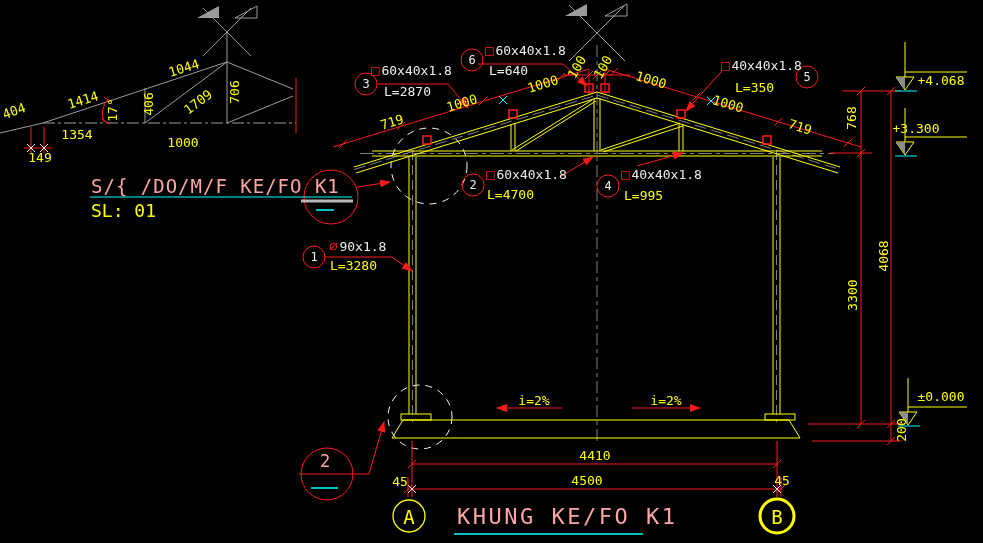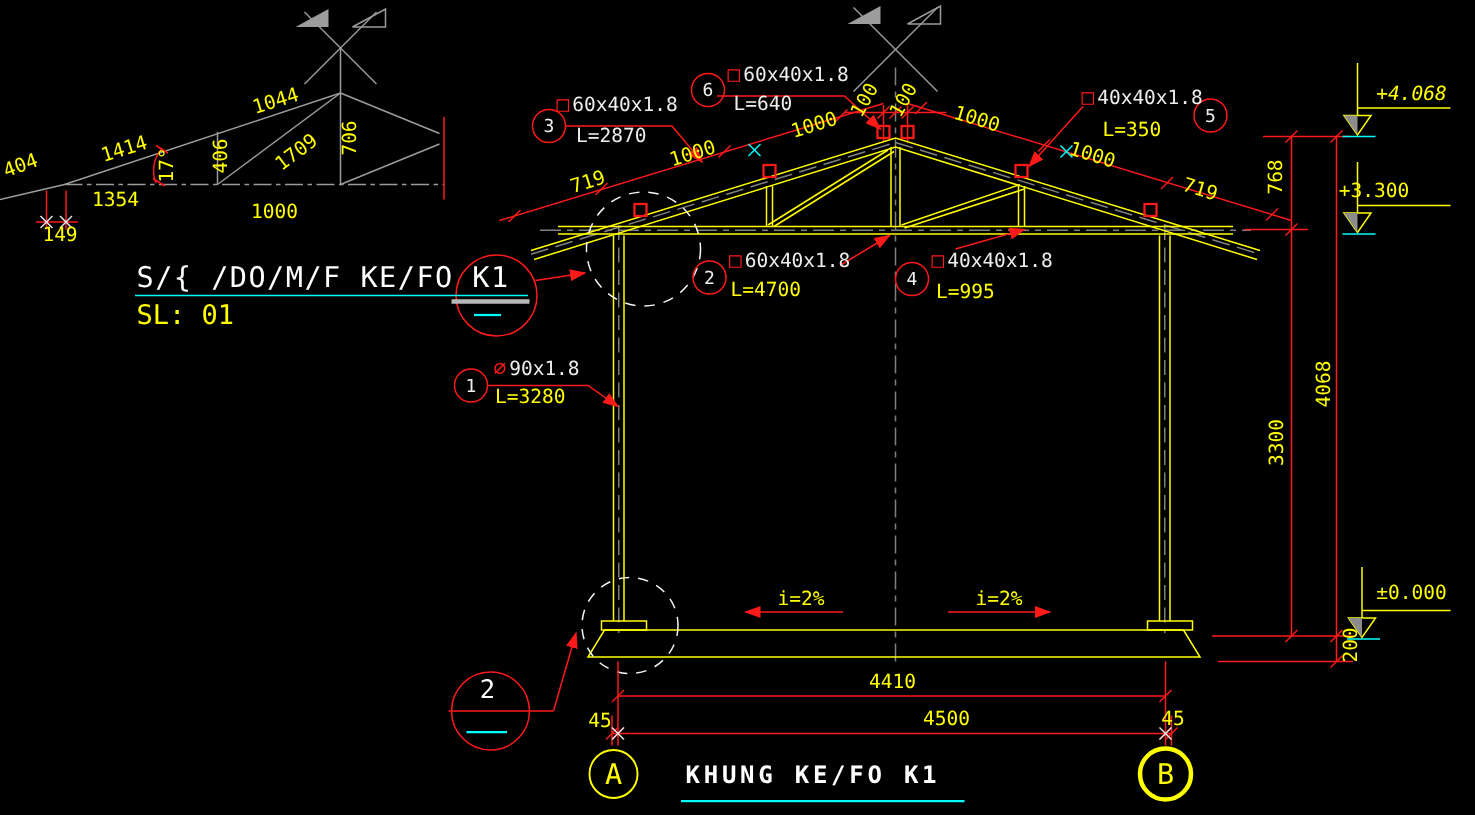--- a/index.html
+++ b/index.html
@@ -4,25 +4,25 @@
 <style>
   html,body{margin:0;padding:0;background:#000;}
   #canvas{position:relative;width:983px;height:543px;background:#000;overflow:hidden;
           font-family:"DejaVu Sans Mono",monospace;}
   #linework{position:absolute;left:0;top:0;}
   .t{position:absolute;white-space:nowrap;font-size:13px;line-height:1;
      transform:translate(-50%,-50%);color:#FFFF00;}
   .ta{transform:translate(0,-50%);} 
   .y{color:#FFFF00;}
   .w{color:#EDEDED;}
-  .c{color:#ffffff;}
+  .c{color:#fca5a5;}
   .row{display:flex;align-items:center;gap:2px;}
   .num{font-size:12px;color:#EDEDED;}
   .mini-title{font-size:19px;letter-spacing:1px;}
-  .main-title{font-size:16px;letter-spacing:2.5px;font-weight:bold;}
+  .main-title{font-size:22px;letter-spacing:2.5px;}
   .bubble{font-size:19px;}
   .prefix{font-size:14px;color:#FF1A1A;}
 </style>
 </head>
 <body>
 
 <div id="canvas">
 
 <svg id="linework" width="983" height="543" viewBox="0 0 983 543">
   <defs>
@@ -300,31 +300,31 @@
 
 <div class="t y" style="left:392px;top:122px;transform:translate(-50%,-50%) rotate(-17deg);">719</div>
 <div class="t y" style="left:462px;top:103px;transform:translate(-50%,-50%) rotate(-17deg);">1000</div>
 <div class="t y" style="left:543px;top:84px;transform:translate(-50%,-50%) rotate(-17deg);">1000</div>
 <div class="t y" style="left:577px;top:67px;transform:translate(-50%,-50%) rotate(-60deg);">100</div>
 <div class="t y" style="left:603px;top:67px;transform:translate(-50%,-50%) rotate(-60deg);">100</div>
 <div class="t y" style="left:651px;top:80px;transform:translate(-50%,-50%) rotate(17deg);">1000</div>
 <div class="t y" style="left:728px;top:104px;transform:translate(-50%,-50%) rotate(17deg);">1000</div>
 <div class="t y" style="left:800px;top:127px;transform:translate(-50%,-50%) rotate(17deg);">719</div>
 
-<div class="t y" style="left:941px;top:63px;font-style:italic;">+4.068</div>
+<div class="t y" style="left:941px;top:80px;">+4.068</div>
 <div class="t y" style="left:916px;top:128px;">+3.300</div>
 <div class="t y" style="left:941px;top:396px;">±0.000</div>
 
 <div class="t y" style="left:851px;top:118px;transform:translate(-50%,-50%) rotate(-90deg);">768</div>
 <div class="t y" style="left:852px;top:295px;transform:translate(-50%,-50%) rotate(-90deg);">3300</div>
 <div class="t y" style="left:883px;top:256px;transform:translate(-50%,-50%) rotate(-90deg);">4068</div>
 <div class="t y" style="left:901px;top:430px;transform:translate(-50%,-50%) rotate(-90deg);">200</div>
 
 <div class="t y" style="left:595px;top:455px;">4410</div>
-<div class="t y" style="left:631px;top:480px;text-align:right;">4500</div>
+<div class="t y" style="left:587px;top:480px;text-align:right;">4500</div>
 <div class="t y" style="left:400px;top:481px;">45</div>
 <div class="t y" style="left:782px;top:480px;">45</div>
 
 <div class="t y" style="left:534px;top:400px;">i=2%</div>
 <div class="t y" style="left:666px;top:400px;">i=2%</div>
 
 <div class="t y bubble" style="left:409px;top:517px;">A</div>
 <div class="t y bubble" style="left:777px;top:517px;">B</div>
 
 <div class="t c" style="left:325px;top:461px;font-size:17px;">2</div>

